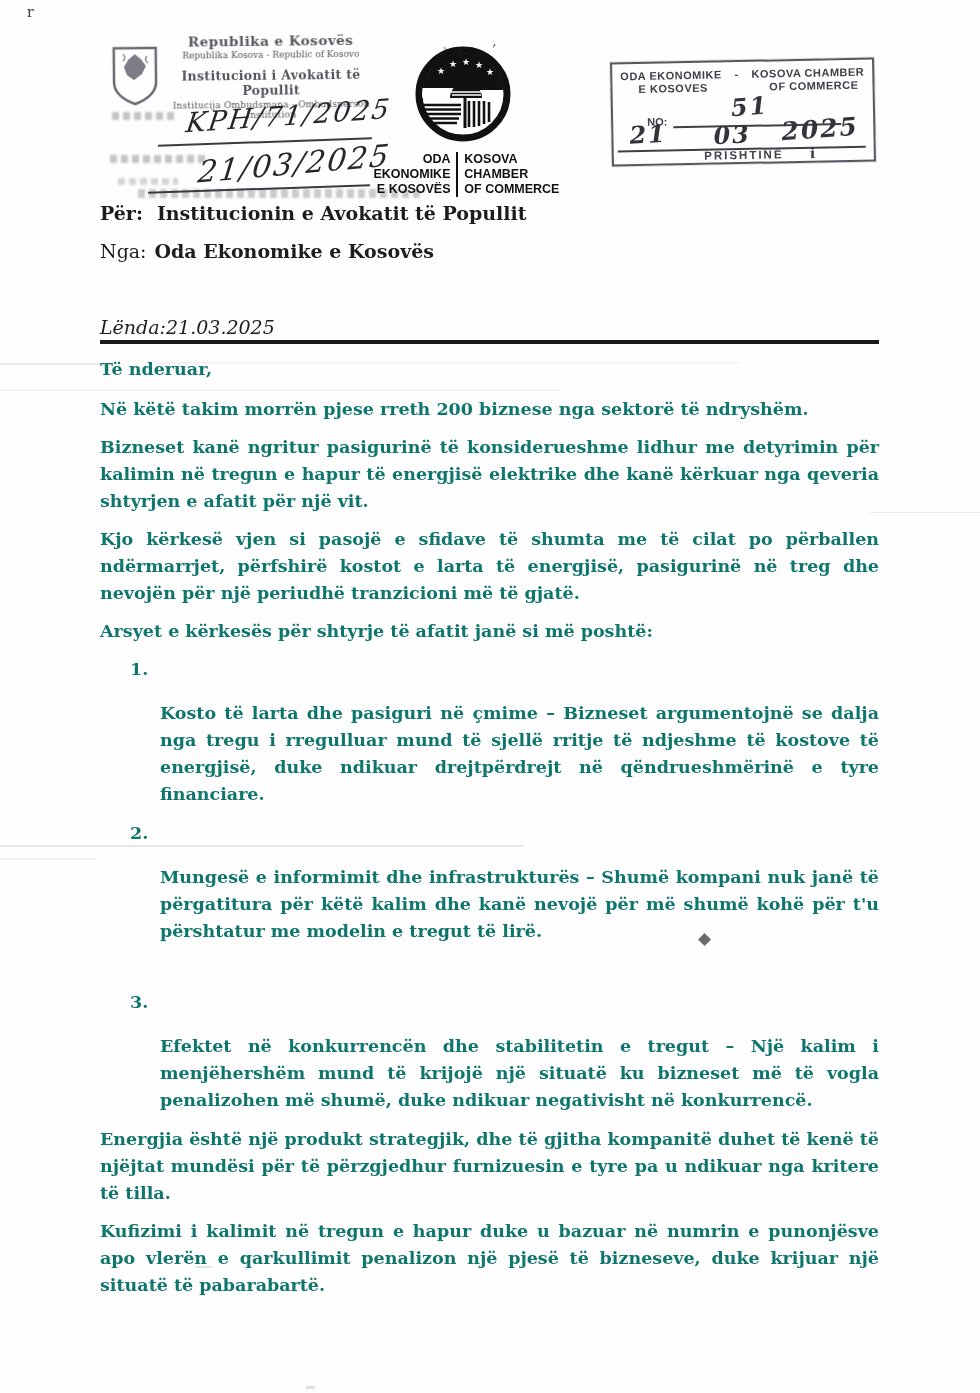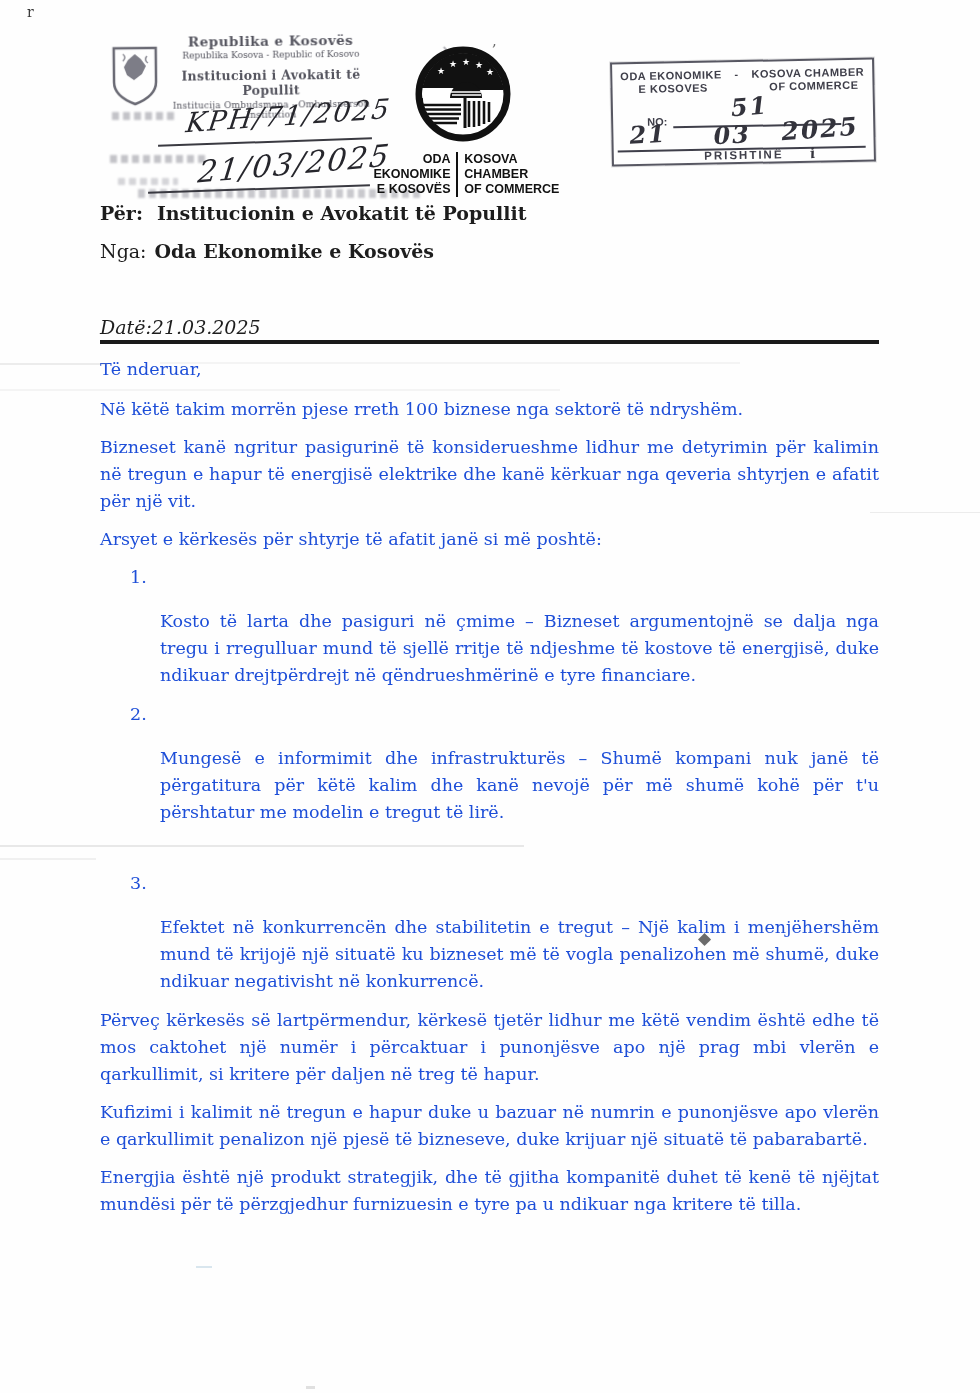--- a/index.html
+++ b/index.html
@@ -80,21 +80,22 @@
   .h-nga{top:240px;} .h-nga .value{font-weight:bold; margin-left:8px;}
   .h-lenda{top:279px;} .h-lenda .value{font-weight:bold; font-style:italic; margin-left:8px;}
   .h-date{top:316px; font-style:italic;}
   .h-date .value{font-weight:normal;}
   .rule{position:absolute; left:100px; top:340px; width:779px; height:4px; background:#1a1a1a;}
 
   
   .content{
     position:absolute; left:100px; top:356px; width:779px;
     font-size:17.5px; line-height:27px; text-align:justify;
-    color:#1d4ed8;
+    color:#0f766e;
+    font-weight:bold;
   }
   .content p{margin:0 0 11px;}
   .salutation{margin-bottom:13px !important;}
   .list{margin-top:2px;}
   .li{display:flex; margin:0 0 12px; padding-left:30px;}
   .li .num{flex:none; width:30px;}
   .li .li-text{flex:1; text-align:justify;margin-top:44px;}
   .li-gap{margin-top:44px;}
 </style>
 </head>
@@ -194,46 +195,46 @@
     <span class="hw sr-hw-tick">i</span>
   </div>
 
   <div class="head h-per">
     <span class="label">Për:</span><span class="value">Institucionin e Avokatit të Popullit</span>
   </div>
   <div class="head h-nga">
     <span class="label">Nga:</span><span class="value">Oda Ekonomike e Kosovës</span>
   </div>
   <div class="head h-date">
-    <span class="label">Datë:</span><span class="value">21.03.2025</span>
+    <span class="label">Lënda:</span><span class="value">21.03.2025</span>
   </div>
   <div class="rule"></div>
 
   <div class="content">
     <p class="salutation">Të nderuar,</p>
-    <p>Në këtë takim morrën pjese rreth 100 biznese nga sektorë të ndryshëm.</p>
+    <p>Në këtë takim morrën pjese rreth 200 biznese nga sektorë të ndryshëm.</p>
     <p>Bizneset kanë ngritur pasigurinë të konsiderueshme lidhur me detyrimin për kalimin në tregun e hapur të energjisë elektrike dhe kanë kërkuar nga qeveria shtyrjen e afatit për një vit.</p>
+    <p>Kjo kërkesë vjen si pasojë e sfidave të shumta me të cilat po përballen ndërmarrjet, përfshirë kostot e larta të energjisë, pasigurinë në treg dhe nevojën për një periudhë tranzicioni më të gjatë.</p>
     <p>Arsyet e kërkesës për shtyrje të afatit janë si më poshtë:</p>
     <div class="list">
       <div class="li">
         <span class="num">1.</span>
         <span class="li-text">Kosto të larta dhe pasiguri në çmime – Bizneset argumentojnë se dalja nga tregu i rregulluar mund të sjellë rritje të ndjeshme të kostove të energjisë, duke ndikuar drejtpërdrejt në qëndrueshmërinë e tyre financiare.</span>
       </div>
       <div class="li">
         <span class="num">2.</span>
         <span class="li-text">Mungesë e informimit dhe infrastrukturës – Shumë kompani nuk janë të përgatitura për këtë kalim dhe kanë nevojë për më shumë kohë për t'u përshtatur me modelin e tregut të lirë.</span>
       </div>
       <div class="li li-gap">
         <span class="num">3.</span>
         <span class="li-text">Efektet në konkurrencën dhe stabilitetin e tregut – Një kalim i menjëhershëm mund të krijojë një situatë ku bizneset më të vogla penalizohen më shumë, duke ndikuar negativisht në konkurrencë.</span>
       </div>
     </div>
-    <p>Përveç kërkesës së lartpërmendur, kërkesë tjetër lidhur me këtë vendim është edhe të mos caktohet një numër i përcaktuar i punonjësve apo një prag mbi vlerën e qarkullimit, si kritere për daljen në treg të hapur.</p>
+    <p>Energjia është një produkt strategjik, dhe të gjitha kompanitë duhet të kenë të njëjtat mundësi për të përzgjedhur furnizuesin e tyre pa u ndikuar nga kritere të tilla.</p>
     <p>Kufizimi i kalimit në tregun e hapur duke u bazuar në numrin e punonjësve apo vlerën e qarkullimit penalizon një pjesë të bizneseve, duke krijuar një situatë të pabarabartë.</p>
-    <p>Energjia është një produkt strategjik, dhe të gjitha kompanitë duhet të kenë të njëjtat mundësi për të përzgjedhur furnizuesin e tyre pa u ndikuar nga kritere të tilla.</p>
   </div>
 
   <div class="streak" style="left:0; top:363px; width:108px; height:2px; opacity:.18;"></div>
   <div class="streak" style="left:160px; top:362px; width:580px; height:2px; opacity:.10;"></div>
   <div class="streak" style="left:0; top:389px; width:560px; height:2px; opacity:.10;"></div>
   <div class="streak" style="left:870px; top:512px; width:110px; height:1px; opacity:.18;"></div>
   <div class="streak" style="left:0; top:845px; width:524px; height:2px; opacity:.22;"></div>
   <div class="streak" style="left:0; top:858px; width:96px; height:2px; opacity:.14;"></div>
   <div class="streak" style="left:196px; top:1266px; width:16px; height:2px; opacity:.25; background:#6aa0c0;"></div>
   <span class="mark" style="left:27px; top:4px; font-size:14px;">r</span>

